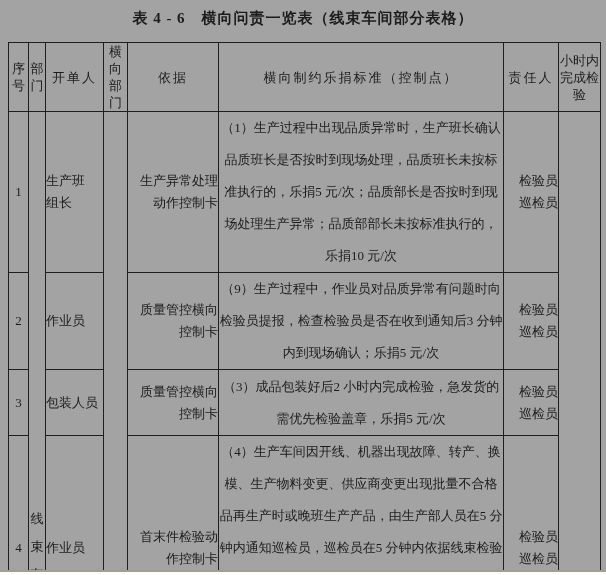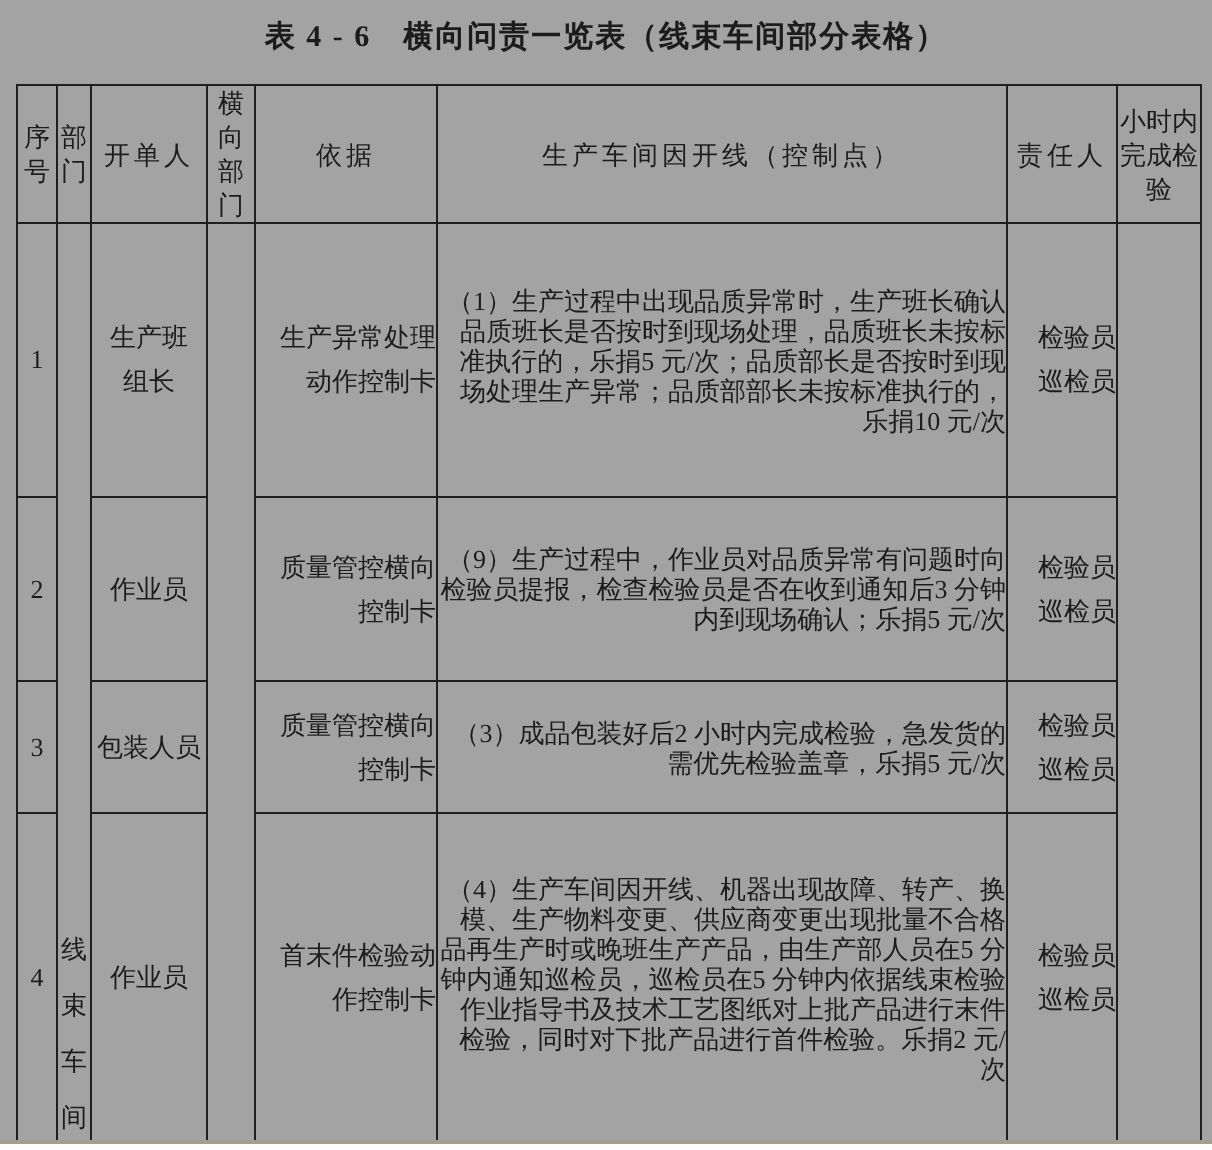--- a/index.html
+++ b/index.html
@@ -41,33 +41,32 @@
     letter-spacing:0;
     padding:0 2px;
   }
   tr.r1 { height:137px; }
   tr.r2 { height:92px; }
   tr.r3 { height:66px; }
   tr.r4 { height:165px; }
   tr.r5 { height:28px; }
   td.c-no { text-align:center; }
   td.c-issuer {
-    text-align:center;
     white-space:pre-line;
     line-height:22px;
     padding:0 3px;
   }
   td.c-basis {
     text-align:right;
     line-height:22px;
     padding:0 6px;
   }
   td.c-standard {
-    text-align:right;
-    line-height:15px;
+    text-align:center;
+    line-height:32px;
     padding:6px 7px;
   }
   td.c-resp {
     text-align:right;
     white-space:pre-line;
     line-height:22px;
   }
   td.c-merged { vertical-align:top; }
   .vtext {
     width:14px;
@@ -110,21 +109,21 @@
         <col style="width:55px">
         <col style="width:42px">
     </colgroup>
     <thead>
       <tr class="header-row">
         <th class="h-narrow">序号</th>
         <th class="h-narrow">部门</th>
         <th class="h-wide">开单人</th>
         <th class="h-narrow">横向部门</th>
         <th class="h-wide">依据</th>
-        <th class="h-wide">生产车间因开线（控制点）</th>
+        <th class="h-wide">横向制约乐捐标准（控制点）</th>
         <th class="h-wide">责任人</th>
         <th class="h-narrow">小时内完成检验</th>
       </tr>
     </thead>
     <tbody>
       <tr class="r1">
         <td class="c-no">1</td>
         <td class="c-merged" rowspan="5">
           <div class="vtext vtext-dept">线束车间</div>
         </td>

